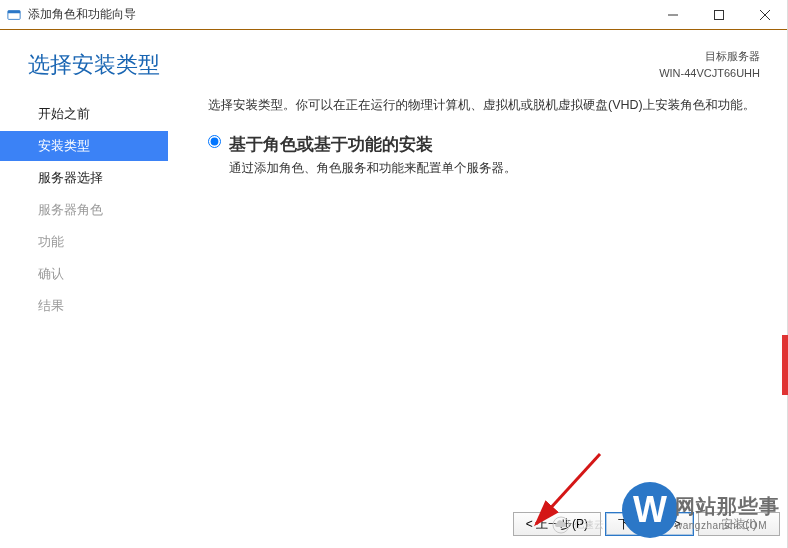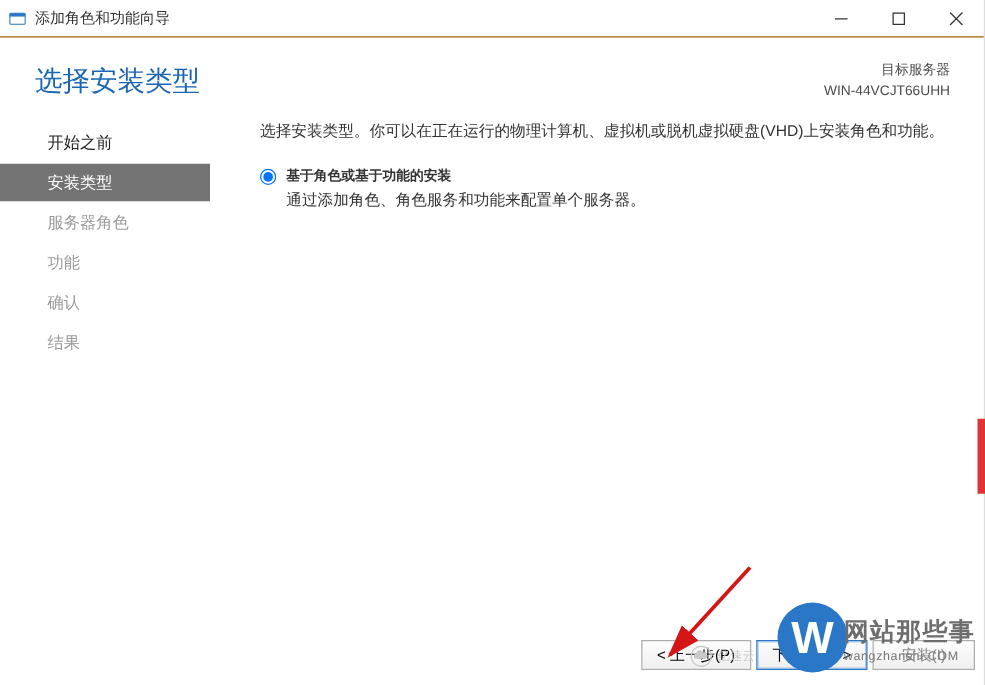--- a/index.html
+++ b/index.html
@@ -19,29 +19,29 @@
     .page-title { font-size: 22px; color: #1a66b3; font-weight: 400; }
     .server-info { text-align: right; font-size: 11px; color: #4a4a4a; line-height: 1.5; }
 
     
     .body { display: flex; height: calc(548px - 30px - 68px - 46px); }
 
     
     .sidebar { width: 168px; padding: 12px 0 0 0; }
     .step { font-size: 13px; padding: 6px 10px 6px 38px; color: #9a9a9a; cursor: default; margin-bottom: 2px; }
     .step.done { color: #222; }
-    .step.active { background: #737373; color: #fff; }
+    .step.active { background: #3b82f6; color: #fff; }
 
     
     .content { flex: 1; padding: 8px 28px 0 40px; font-size: 12.5px; color: #333; }
     .instructions { margin-bottom: 18px; line-height: 1.6; }
     .option { display: flex; align-items: flex-start; margin-bottom: 14px; }
     .opt-radio { width: 13px; height: 13px; margin-top: 2px; margin-right: 8px; cursor: default; }
     .opt-text { flex: 1; }
-    .opt-title { font-weight: bold; font-size: 11px; margin-bottom: 2px; }
+    .opt-title { font-weight: bold; font-size: 17px; margin-bottom: 2px; }
     .opt-desc { font-size: 12.5px; color: #333; line-height: 1.6; }
 
     
     .footer { position: absolute; bottom: 6px; left: 0; right: 0; padding: 6px 8px 6px 6px; display: flex; justify-content: flex-end; gap: 4px; align-items: center; }
     .btn { font-size: 12px; padding: 2px 12px; height: 24px; background: linear-gradient(#fdfdfd, #efefef); border: 1px solid #adadad; cursor: default; display: inline-flex; align-items: center; min-width: 82px; justify-content: center; }
     .btn.focused { border: 1.5px solid #2b77c7; box-shadow: 0 0 0 1px rgba(43,119,199,.35) inset; }
     .btn.partial { color: #888; }
     .watermark-circle { width: 56px; height: 56px; border-radius: 50%; background: #2b77c7; display: flex; align-items: center; justify-content: center; color: #fff; font-weight: bold; font-size: 36px; font-style: normal; position: absolute; right: 110px; bottom: 10px; }
     .watermark-text { position: absolute; right: 8px; bottom: 16px; text-align: left; line-height: 1.3; pointer-events: none; }
     .wm-main { color: #6e6e6e; font-size: 20px; letter-spacing: 1px; font-weight: 600; font-style: normal; margin-top: 26px; }
@@ -90,20 +90,21 @@
   <div class="server-info">
     <div>目标服务器</div>
     <div>WIN-44VCJT66UHH</div>
   </div>
 </div>
 
 <div class="body">
   <div class="sidebar">
     <div class="step done">开始之前</div>
     <div class="step active">安装类型</div>
+    <div class="step done">服务器选择</div>
     <div class="step">服务器角色</div>
     <div class="step">功能</div>
     <div class="step">确认</div>
     <div class="step">结果</div>
   </div>
 
   <div class="content">
     <div class="instructions">选择安装类型。你可以在正在运行的物理计算机、虚拟机或脱机虚拟硬盘(VHD)上安装角色和功能。</div>
 
     <div class="option">

